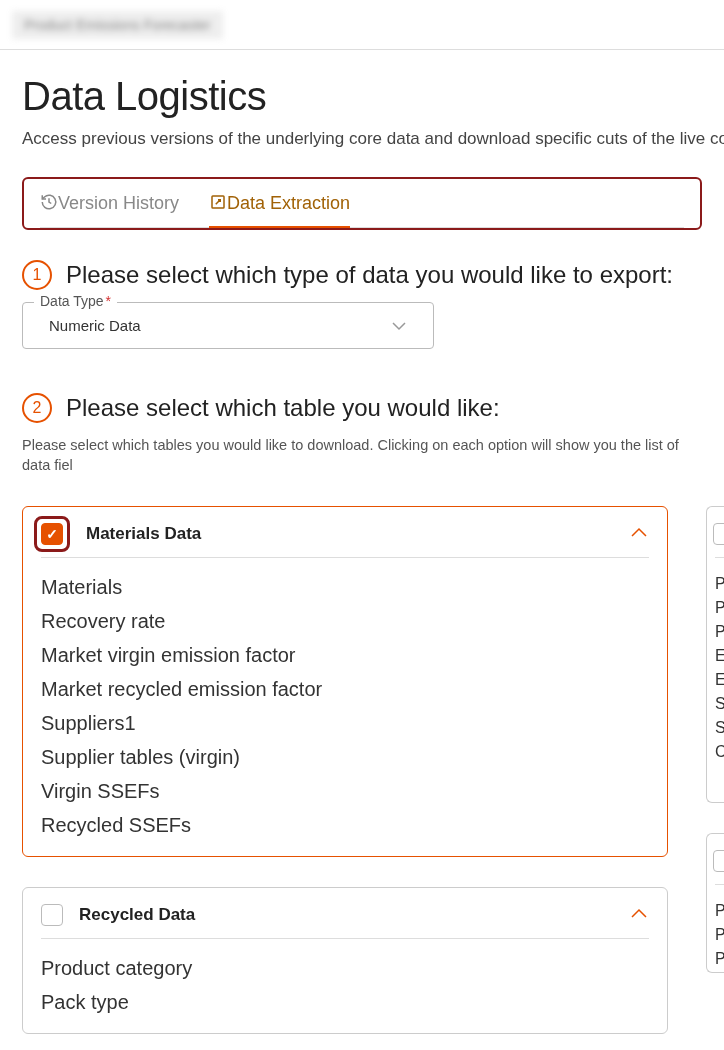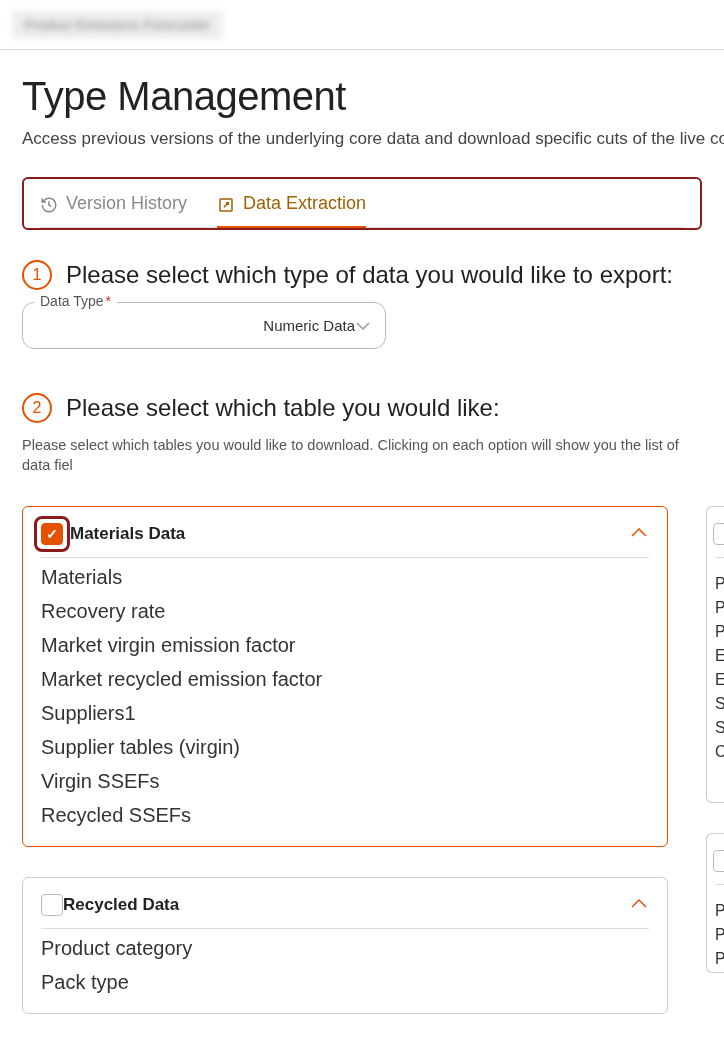--- a/index.html
+++ b/index.html
@@ -4,37 +4,37 @@
 <style>
 * { box-sizing: border-box; margin: 0; padding: 0; }
 body { font-family: -apple-system, BlinkMacSystemFont, "Segoe UI", Helvetica, Arial, sans-serif; color: #333; background: #fff; width: 724px; overflow-x: hidden; }
 .topbar { height: 50px; border-bottom: 1px solid #ddd; display: flex; align-items: center; padding: 0 12px; }
 .topbar-title { background: #eee; padding: 6px 12px; font-size: 14px; color: #888; filter: blur(3px); }
 .page { padding: 24px 22px 0 22px; }
 h1 { font-size: 40px; font-weight: 500; letter-spacing: -0.5px; margin-bottom: 10px; color: #222; }
 .subtitle { font-size: 17px; color: #444; margin-bottom: 28px; white-space: nowrap; }
 .tabs-wrapper { border: 2px solid #8b1a1a; border-radius: 6px; padding: 10px 16px 0 16px; margin-bottom: 30px; position: relative; }
 .tabs { display: flex; gap: 30px; border-bottom: 1px solid #ddd; }
-.tab { display: flex; align-items: flex-end; gap: 8px; padding: 4px 0 12px 0; font-size: 18px; color: #888; cursor: pointer; border-bottom: 2px solid transparent; margin-bottom: -1px; }
+.tab { display: flex; align-items: flex-start; padding: 4px 0 12px 0; font-size: 18px; color: #888; cursor: pointer; border-bottom: 2px solid transparent; margin-bottom: -1px; }
 .tab.active { color: #a16207; border-bottom: 2px solid #e65100; }
 .tab svg { width: 18px; height: 18px; }
 .step-header { display: flex; align-items: center; gap: 14px; margin-bottom: 12px; }
 .step-circle { width: 30px; height: 30px; border: 2px solid #e65100; border-radius: 50%; display: flex; align-items: center; justify-content: center; font-size: 16px; font-weight: 500; color: #e65100; flex-shrink: 0; }
 .step-title { font-size: 24px; font-weight: 500; color: #222; text-align: center; }
 .step-desc { font-size: 14.5px; color: #555; margin-bottom: 22px; line-height: 1.4; }
-.form-field { position: relative; width: 364px; margin-bottom: 44px; }
+.form-field { position: relative; width: 412px; margin-bottom: 44px; }
 .field-legend { position: absolute; top: -9px; left: 12px; background: #fff; padding: 0 6px; font-size: 14px; color: #555; }
 .req { color: #d32f2f; margin-left: 2px; }
-.select-box { border: 1px solid #bbb; border-radius: 12px; padding: 14px 14px; display: flex; justify-content: flex-end; align-items: center; font-size: 15px; color: #333; cursor: pointer; }
+.select-box { border: 1px solid #bbb; border-radius: 4px; padding: 14px 26px; display: flex; justify-content: space-between; align-items: center; font-size: 15px; color: #333; cursor: pointer; }
 .select-box .chev { color: #999; }
 .cards-row { display: flex; gap: 38px; margin-top: 30px; }
 .cards-col { display: flex; flex-direction: column; gap: 30px; }
 .card { width: 646px; border: 1px solid #ccc; border-radius: 6px; padding: 16px 18px; }
 .card.selected { border: 1.5px solid #e65100; }
-.card-header { display: flex; align-items: center; gap: 0; padding-bottom: 12px; border-bottom: 1px solid #ddd; margin-bottom: 4px; }
+.card-header { display: flex; align-items: center; gap: 16px; padding-bottom: 12px; border-bottom: 1px solid #ddd; margin-bottom: 14px; }
 .checkbox { width: 22px; height: 22px; border: 1.5px solid #bbb; border-radius: 4px; flex-shrink: 0; cursor: pointer; display: flex; align-items: center; justify-content: center; }
 .checkbox.checked { background: #e65100; border-color: #e65100; }
 .checkbox.checked::after { content: "✓"; color: #fff; font-size: 14px; font-weight: bold; }
 .checkbox-highlight { border: 3px solid #8b1a1a; border-radius: 8px; padding: 4px; margin: -7px 0 -7px -7px; }
 .card-title { font-size: 17px; font-weight: 600; color: #222; flex: 1; }
 .card-chev { color: #e65100; font-size: 18px; cursor: pointer; }
 .field-list { display: flex; flex-direction: column; gap: 4px; }
 .field-item { font-size: 20px; color: #333; line-height: 1.5; }
 .side-card { width: 20px; border: 1px solid #ccc; border-radius: 6px 0 0 6px; border-right: none; padding: 16px 0 16px 8px; overflow: hidden; }
 .side-card-header { display: flex; align-items: center; gap: 8px; padding-bottom: 12px; border-bottom: 1px solid #ddd; margin-bottom: 14px; }
@@ -42,21 +42,21 @@
 .side-field { font-size: 16px; color: #333; line-height: 1.5; white-space: nowrap; }
 </style>
 </head>
 <body>
 
 <div class="topbar">
   <div class="topbar-title">Product Emissions Forecaster</div>
 </div>
 
 <div class="page">
-  <h1>Type Management</h1>
+  <h1>Data Logistics</h1>
   <div class="subtitle">Access previous versions of the underlying core data and download specific cuts of the live core d</div>
 
   <div class="tabs-wrapper">
     <div class="tabs">
       <div class="tab">
         <svg viewBox="0 0 24 24" fill="none" stroke="currentColor" stroke-width="2">
             <path d="M3 12a9 9 0 1 0 3-6.7L3 8"></path>
             <polyline points="3 3 3 8 8 8"></polyline>
             <polyline points="12 7 12 12 15 14"></polyline>
           </svg>

